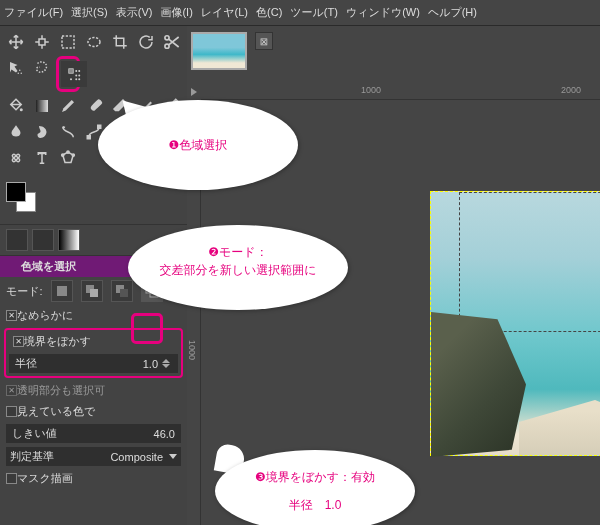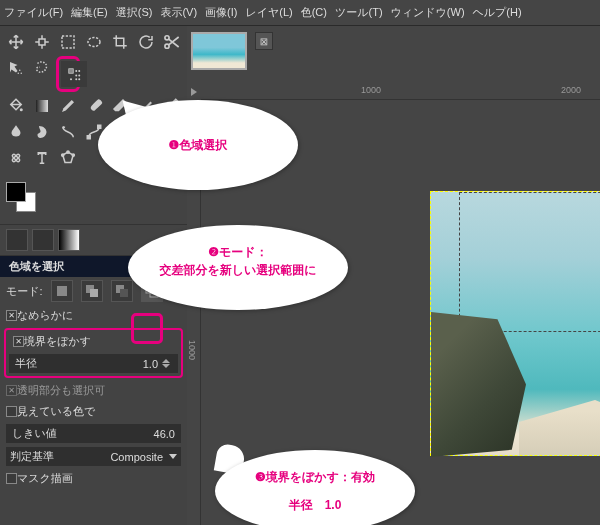--- a/index.html
+++ b/index.html
@@ -12,21 +12,21 @@
 .tool{width:24px;height:24px;display:flex;align-items:center;justify-content:center;cursor:pointer;color:#ccc}
 .tool svg{width:18px;height:18px}
 .tool.scissors svg{width:20px;height:20px}
 .hl-pink{border:3px solid #e6007e;border-radius:6px;padding:2px}
 .swatches{margin:8px 6px;position:relative;width:34px;height:34px}
 .swatch-fg{position:absolute;width:20px;height:20px;background:#000;border:1px solid #aaa;top:0;left:0}
 .swatch-bg{position:absolute;width:20px;height:20px;background:#fff;border:1px solid #888;top:10px;left:10px}
 .brush-prev{display:flex;gap:4px;padding:4px 6px;border-top:1px solid #333;border-bottom:1px solid #333}
 .bp{width:22px;height:22px;background:#333;border:1px solid #555}
 .bp.g{background:linear-gradient(90deg,#000,#fff)}
-.opt-title{background:#0f172a;padding:3px 9px;font-weight:bold;font-size:11px;color:#ddd}
+.opt-title{background:#701a75;padding:3px 21px;font-weight:bold;font-size:11px;color:#ddd}
 .opt-row{display:flex;align-items:center;padding:3px 6px;}
 .mode-row{display:flex;align-items:center;padding:3px 6px;gap:8px}
 .mode-btn{width:22px;height:22px;background:#3a3a3a;border:1px solid #555;display:flex;align-items:center;justify-content:center}
 .cb{width:11px;height:11px;border:1px solid #888;display:inline-flex;align-items:center;justify-content:center;font-size:9px;color:#ddd;background:#3a3a3a}
 .cb.on::after{content:"✕";font-size:8px}
 .feather-box{border:2px solid #e6007e;border-radius:4px;margin:2px 4px;padding:1px}
 .num-row{display:flex;background:#2f2f2f;padding:2px 6px;justify-content:space-between;align-items:center;margin:2px}
 .spin{display:flex;flex-direction:column;width:10px}
 .spin div{width:0;height:0;border-left:4px solid transparent;border-right:4px solid transparent}
 .spin .up{border-bottom:4px solid #aaa;margin-bottom:1px}
@@ -39,36 +39,35 @@
 .close-x{position:absolute;top:6px;left:68px;width:18px;height:18px;background:#555;color:#ccc;display:flex;align-items:center;justify-content:center;font-size:10px;border:1px solid #333}
 .ruler-h{position:absolute;top:58px;left:14px;right:0;height:16px;background:#454545;border-bottom:1px solid #333;color:#999;font-size:9px}
 .ruler-h span{position:absolute;top:1px}
 .ruler-v{position:absolute;top:74px;left:0;width:14px;bottom:0;background:#454545;border-right:1px solid #333}
 .play{position:absolute;top:58px;left:0;width:14px;height:16px;display:flex;align-items:center;justify-content:center}
 .play div{width:0;height:0;border-top:4px solid transparent;border-bottom:4px solid transparent;border-left:6px solid #999}
 .img{position:absolute;top:165px;left:243px;width:341px;height:265px;background:linear-gradient(180deg,#b8d8de 0%,#a4d0d8 25%,#6ec7cc 55%,#4fb9bd 75%,#efe7d4 92%,#e5dcc8 100%);border:1px dashed #ff0}
 .cliff{position:absolute;left:0;top:120px;width:95px;height:145px;background:linear-gradient(135deg,#5a604c 20%,#3f4838 60%,#2a3225 100%);clip-path:polygon(0 0,70% 5%,100% 50%,85% 95%,0 100%)}
 .beach{position:absolute;bottom:0;left:88px;width:190px;height:55px;background:linear-gradient(180deg,#e8dfc9 20%,#d6ceb8 100%);clip-path:polygon(0 40%,40% 0%,100% 80%,100% 100%,0 100%)}
 .marq{position:absolute;top:0;left:28px;right:0;height:140px;border:1px dashed #444}
-.bubble{position:absolute;background:#fff;border-radius:50%/50%;padding:18px 22px;text-align:center;color:#e6007e;font-size:12px;font-weight:bold;filter:drop-shadow(1px 1px 2px rgba(0,0,0,.3))}
+.bubble{position:absolute;background:#fff;border-radius:50%/50%;padding:18px 22px;text-align:center;color:#e6007e;font-size:12px;font-weight:normal;filter:drop-shadow(1px 1px 2px rgba(0,0,0,.3))}
 .bubble.b1{top:100px;left:98px;width:200px;height:90px;display:flex;align-items:center;justify-content:center}
 .bubble.b2{top:225px;left:128px;width:220px;height:85px;line-height:1.5}
 .bubble.b3{top:450px;left:215px;width:200px;height:82px;display:flex;flex-direction:column;align-items:center;justify-content:space-between;line-height:1.5}
 .tail{position:absolute;width:0;height:0}
 .t1{top:94px;left:118px;border-left:12px solid transparent;border-right:25px solid transparent;border-bottom:30px solid #fff;transform:rotate(-35deg)}
 .t2{top:270px;left:159px;width:30px;height:30px;background:#fff;border-radius:40% 0 50% 50%;transform:rotate(5deg)}
 .t3{top:445px;left:216px;width:28px;height:28px;background:#fff;border-radius:40% 50% 50% 0;transform:rotate(10deg)}
 .mode-hl{position:absolute;top:313px;left:131px;width:32px;height:31px;border:3px solid #e6007e;border-radius:5px;pointer-events:none;z-index:5}
 </style>
 </head>
 <body>
 
 <div class="menubar">
   <span>ファイル(F)</span>
-  <span>編集(E)</span>
   <span>選択(S)</span>
   <span>表示(V)</span>
   <span>画像(I)</span>
   <span>レイヤ(L)</span>
   <span>色(C)</span>
   <span>ツール(T)</span>
   <span>ウィンドウ(W)</span>
   <span>ヘルプ(H)</span>
 </div>
 

